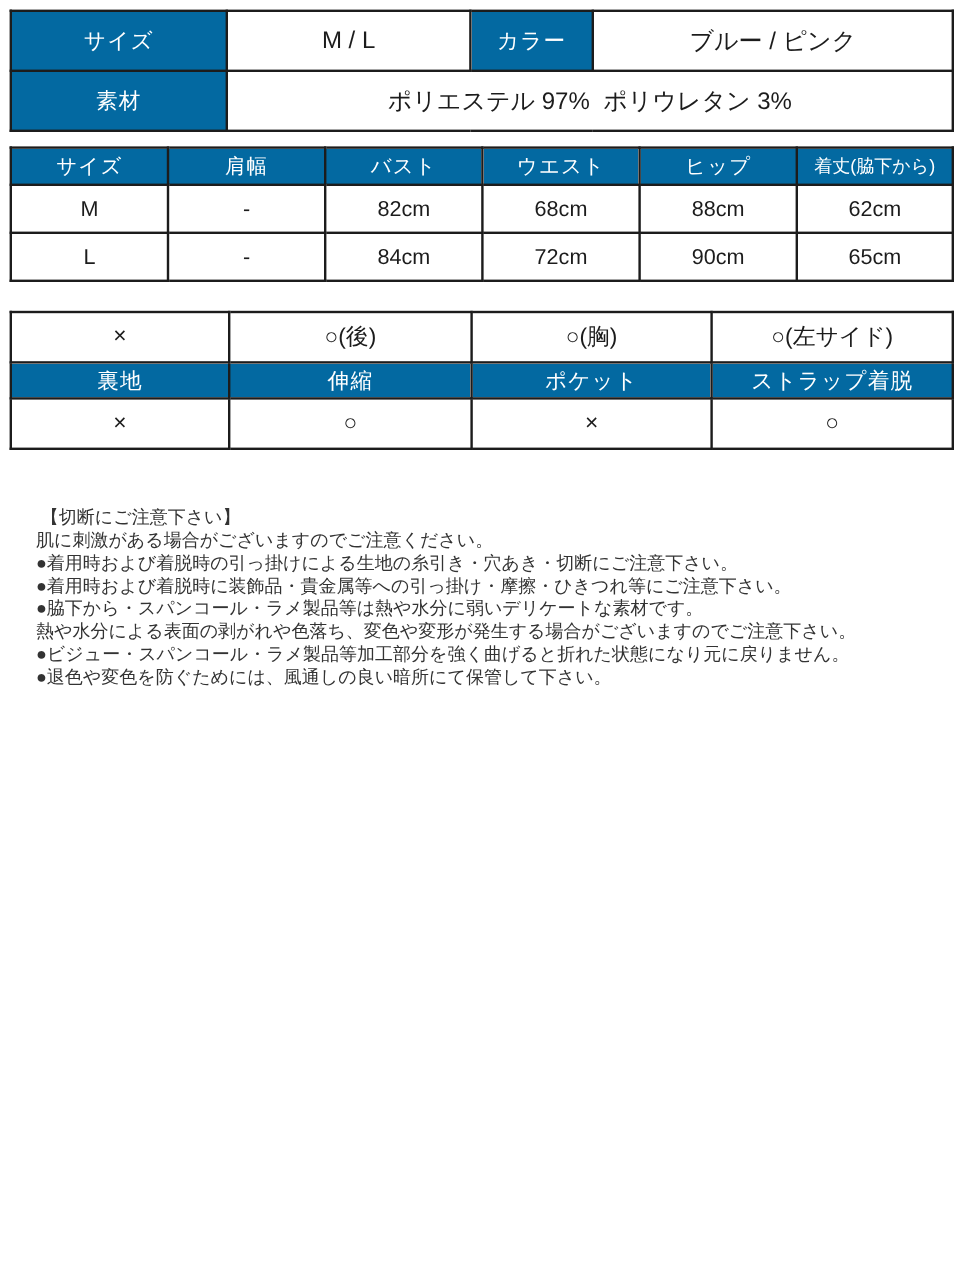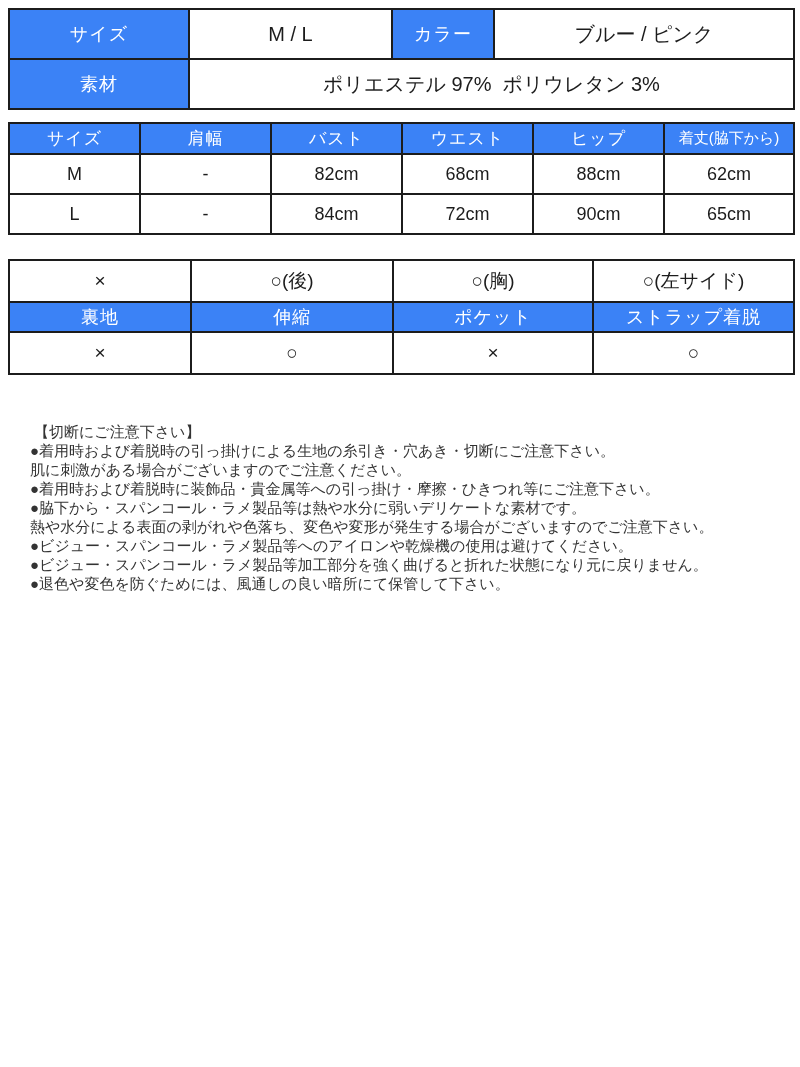--- a/index.html
+++ b/index.html
@@ -26,21 +26,21 @@
   td, th {
     border: 2px solid #1c1c1c;
     text-align: center;
     vertical-align: middle;
     font-weight: normal;
     padding: 0;
     overflow: hidden;
     white-space: pre-wrap;
   }
   .hd {
-    background: #3b82f6;
+    background: #0369a1;
     color: #ffffff;
     font-size: 18px;
     letter-spacing: 1px;
   }
   .val {
     background: #ffffff;
     color: #1c1c1c;
     font-size: 20px;
   }
   
@@ -156,23 +156,22 @@
         <td class="val">×</td>
         <td class="val">○</td>
         <td class="val">×</td>
         <td class="val">○</td>
       </tr>
     </tbody>
   </table>
 
   <div class="notes">
     <div class="line title">【切断にご注意下さい】</div>
+    <div class="line">肌に刺激がある場合がございますのでご注意ください。</div>
     <div class="line">●着用時および着脱時の引っ掛けによる生地の糸引き・穴あき・切断にご注意下さい。</div>
-    <div class="line">肌に刺激がある場合がございますのでご注意ください。</div>
     <div class="line">●着用時および着脱時に装飾品・貴金属等への引っ掛け・摩擦・ひきつれ等にご注意下さい。</div>
     <div class="line">●脇下から・スパンコール・ラメ製品等は熱や水分に弱いデリケートな素材です。</div>
     <div class="line">熱や水分による表面の剥がれや色落ち、変色や変形が発生する場合がございますのでご注意下さい。</div>
-    <div class="line">●ビジュー・スパンコール・ラメ製品等へのアイロンや乾燥機の使用は避けてください。</div>
     <div class="line">●ビジュー・スパンコール・ラメ製品等加工部分を強く曲げると折れた状態になり元に戻りません。</div>
     <div class="line">●退色や変色を防ぐためには、風通しの良い暗所にて保管して下さい。</div>
   </div>
 
 </div>
 
 </body></html>

